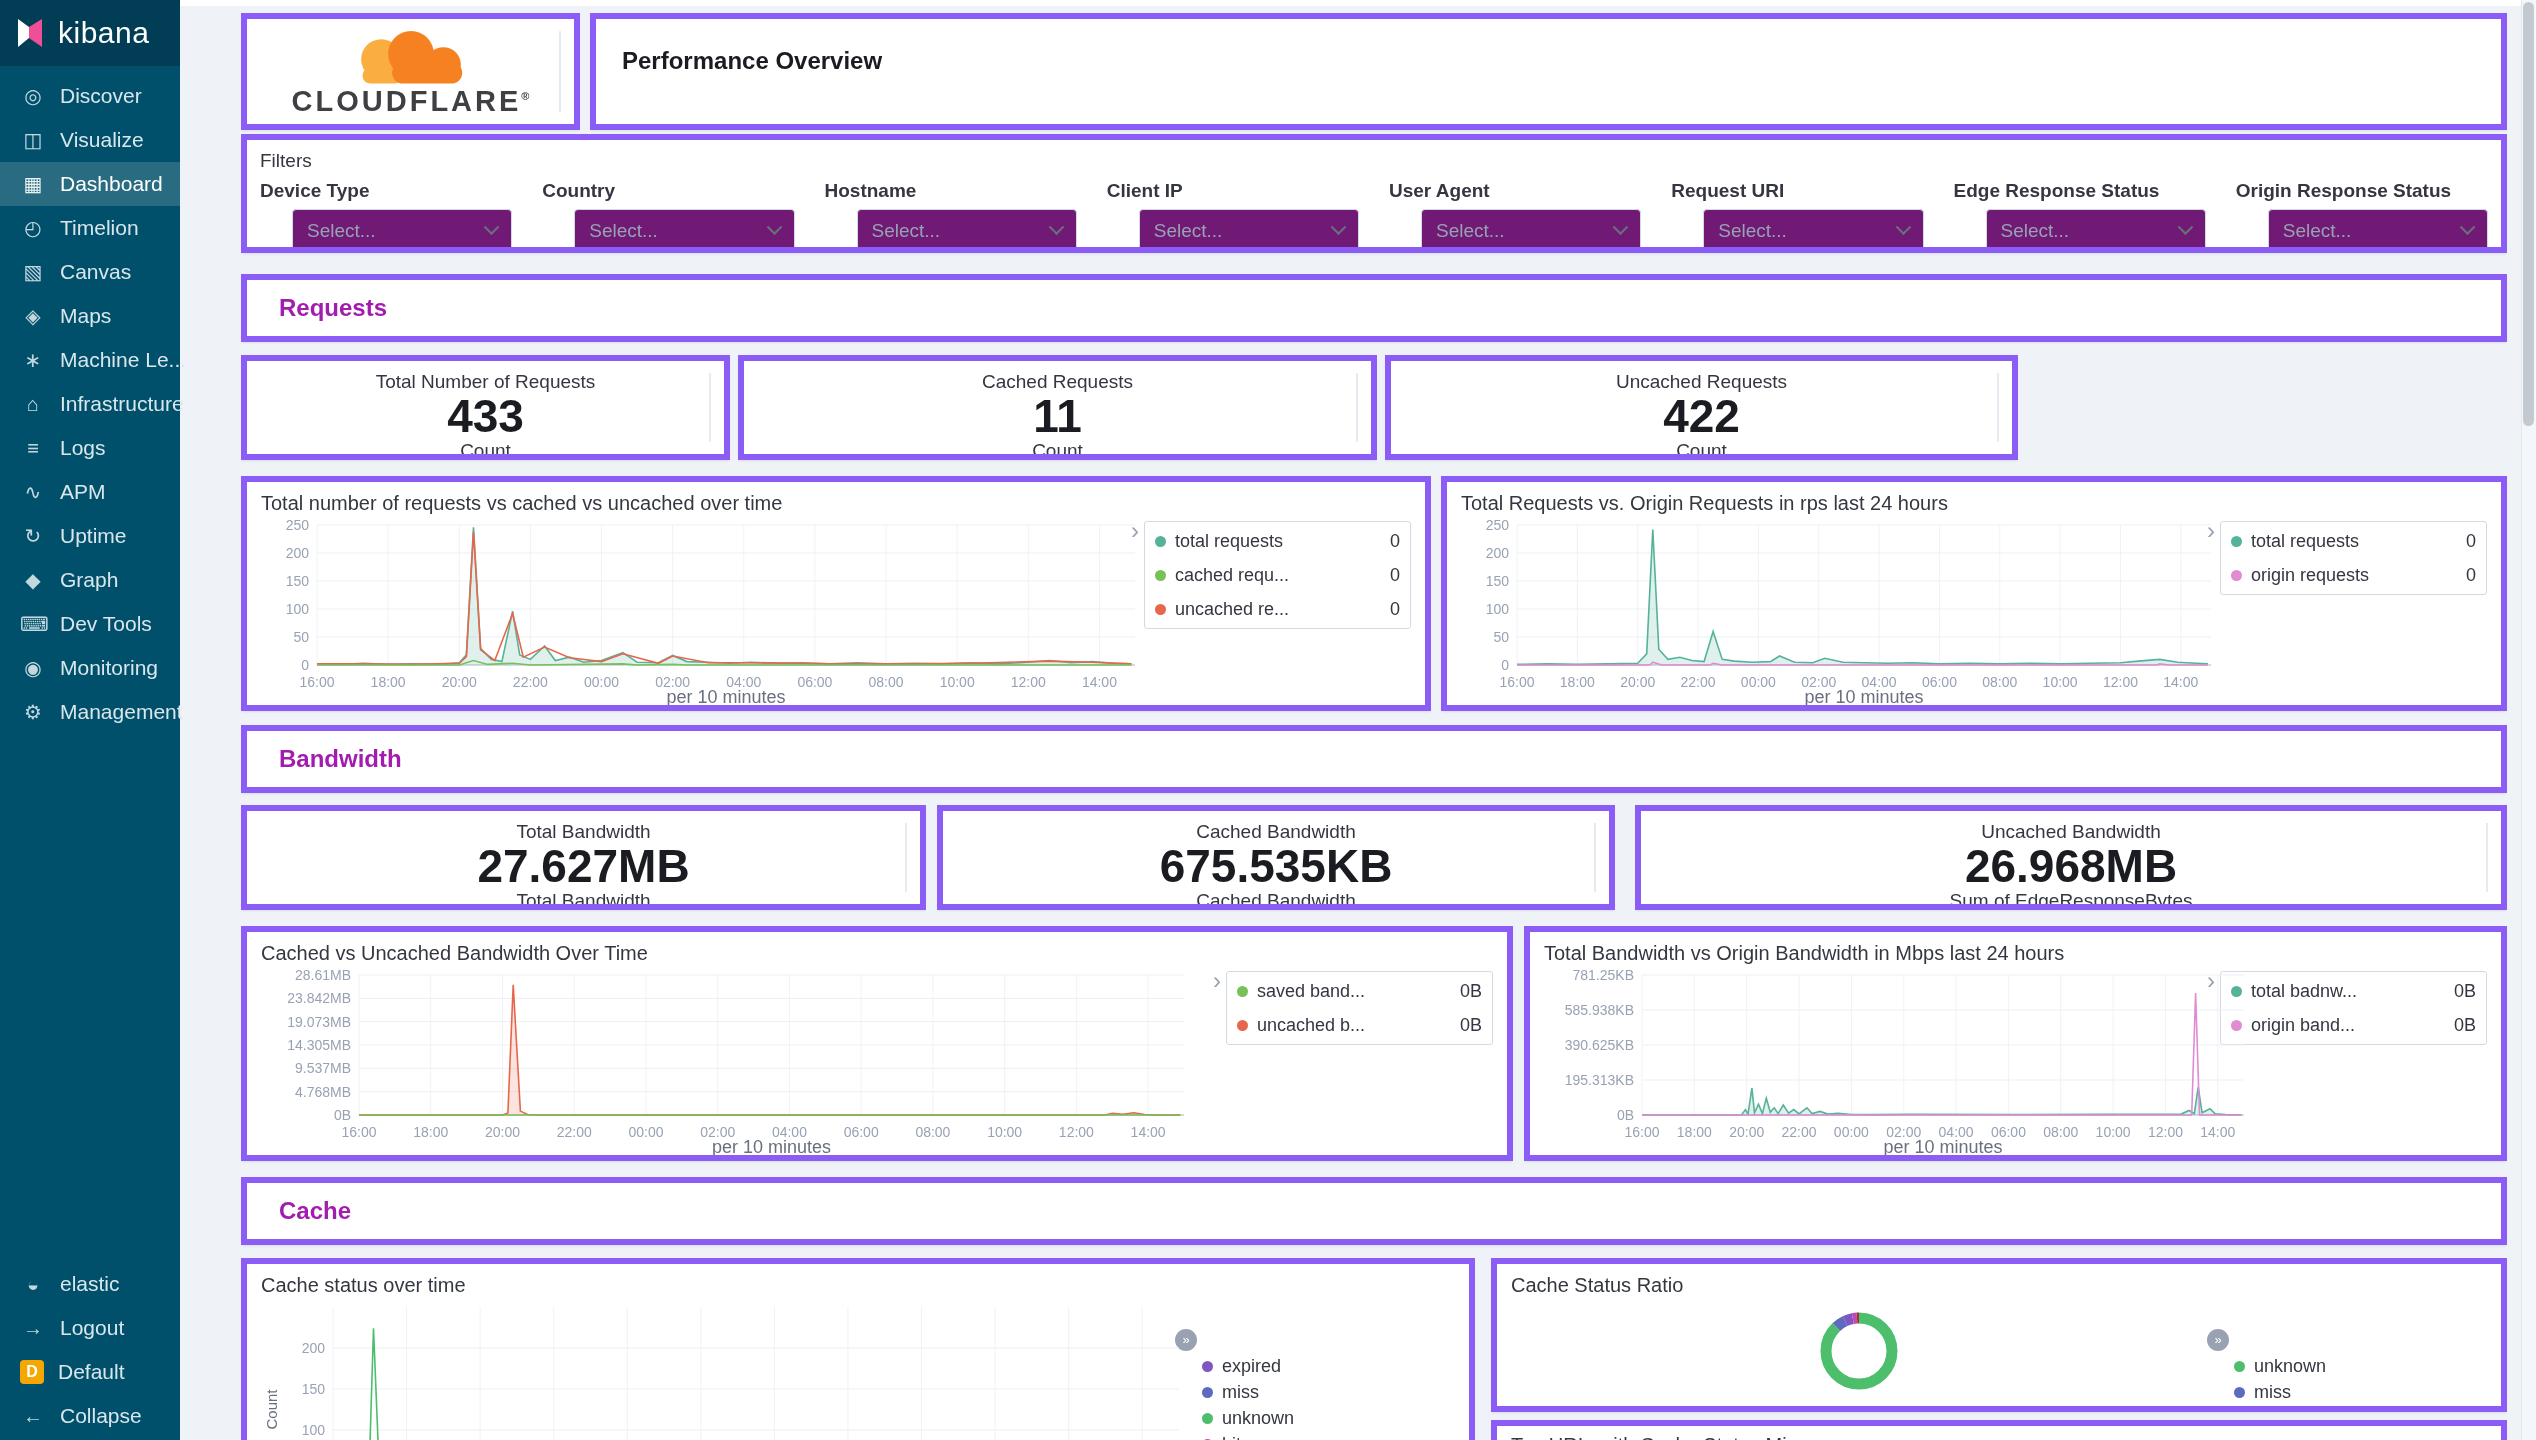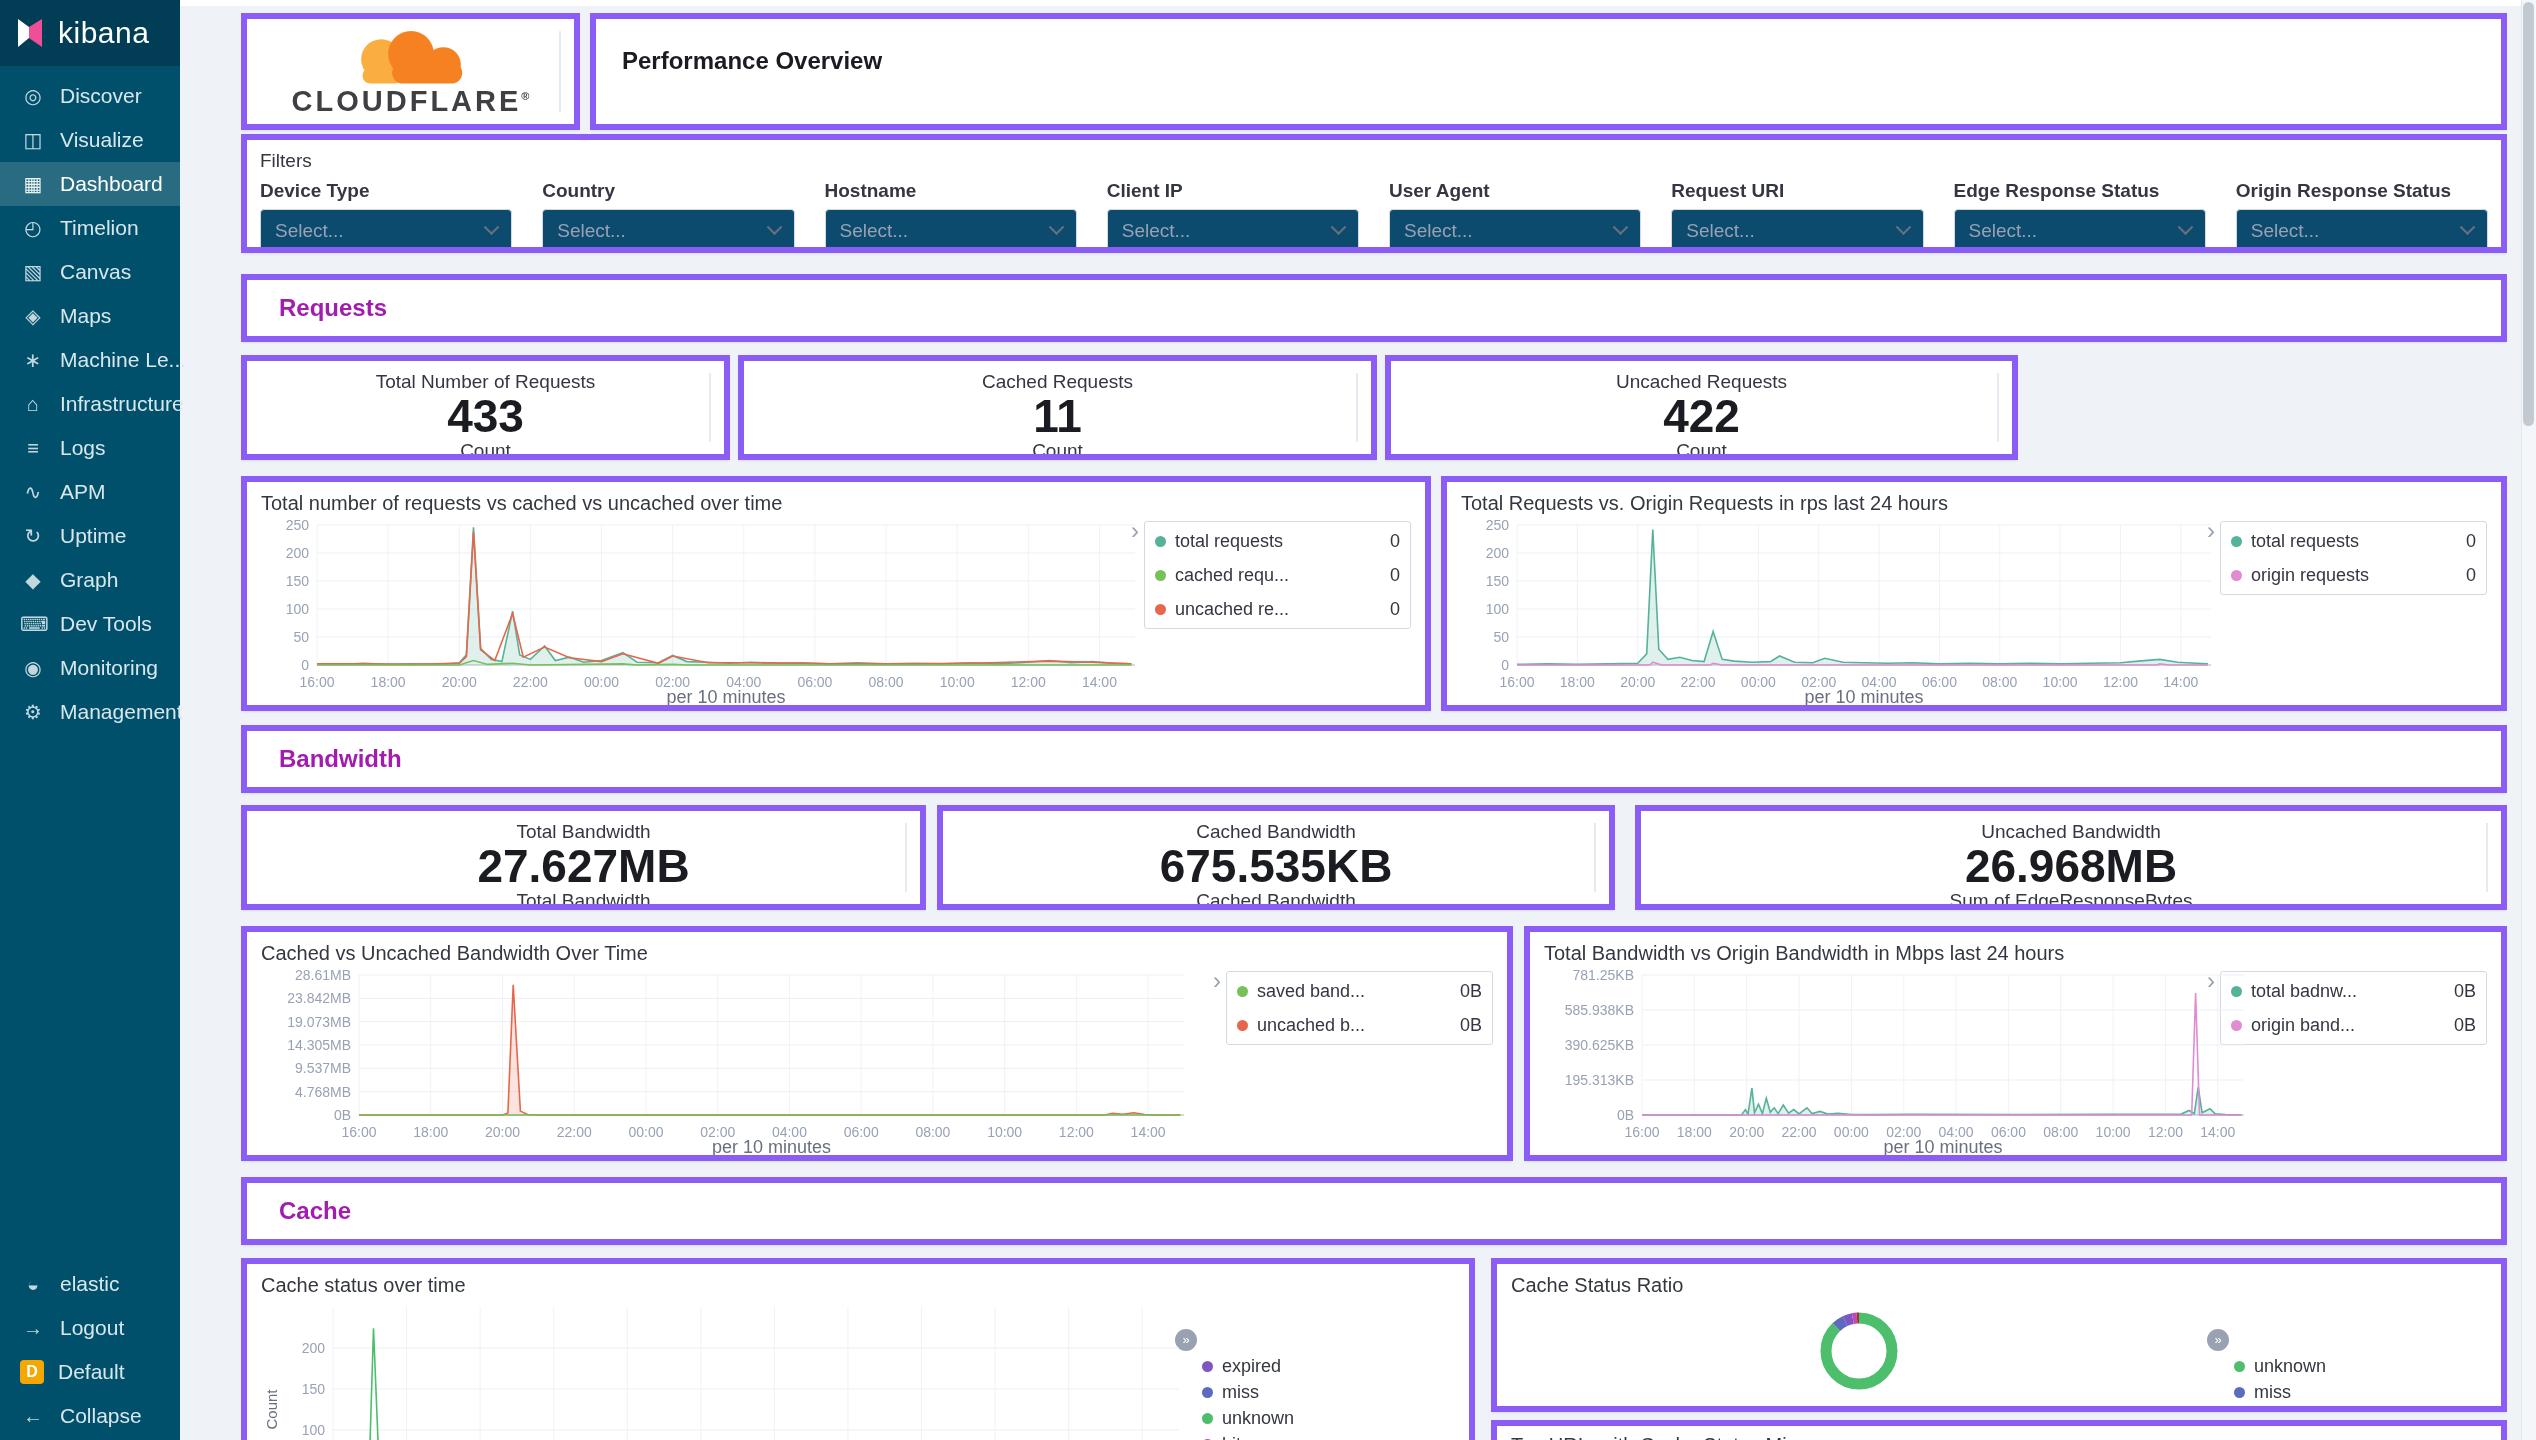--- a/index.html
+++ b/index.html
@@ -35,22 +35,22 @@
   .logo-panel { width:339px; display:flex; flex-direction:column; align-items:center; justify-content:center; }
   .cf-word { font-size:29px; font-weight:700; color:#3F4044; letter-spacing:3px; line-height:1; margin-top:-2px; }
   .cf-word sup { font-size:11px; letter-spacing:0; }
   .title-panel { flex:1; padding:28px 26px; font-size:24px; font-weight:700; color:#1A1C21; }
 
   .filters-panel { margin-top:4px; height:119px; padding:10px 13px; }
   .filters-title { font-size:19px; color:#343741; margin-bottom:8px; }
   .filters-row { display:flex; gap:30px; }
   .filter-group { width:253px; }
   .filter-label { font-size:19px; font-weight:700; color:#343741; margin-bottom:7px; white-space:nowrap; }
-  .select { height:44px; background:#0c4a6e; border:1px solid #D3DAE6; border-radius:4px;
-    display:flex; align-items:center; padding:0 14px; color:#98A2B3; font-size:19px; cursor:pointer; }
+  .select { height:44px; background:#701a75; border:1px solid #D3DAE6; border-radius:4px;
+    display:flex; align-items:center; padding:0 14px; color:#98A2B3; font-size:19px; cursor:pointer;margin-left:32px; }
   .chev { margin-left:auto; width:11px; height:11px; border-right:2px solid #69707D;
     border-bottom:2px solid #69707D; transform:rotate(45deg) translate(-3px,-3px); }
 
   .section-panel { height:68px; display:flex; align-items:center; padding-left:32px;
     font-size:24px; font-weight:700; color:#a21caf; }
 
   .metrics-row { display:flex; height:105px; }
   .metric-panel { padding:10px 14px; display:flex; flex-direction:column; }
   .metric-title { font-size:19px; color:#343741;text-align:center; }
   .metric-value { text-align:center; font-size:46px; font-weight:700; color:#1A1C21; line-height:1.02; }

